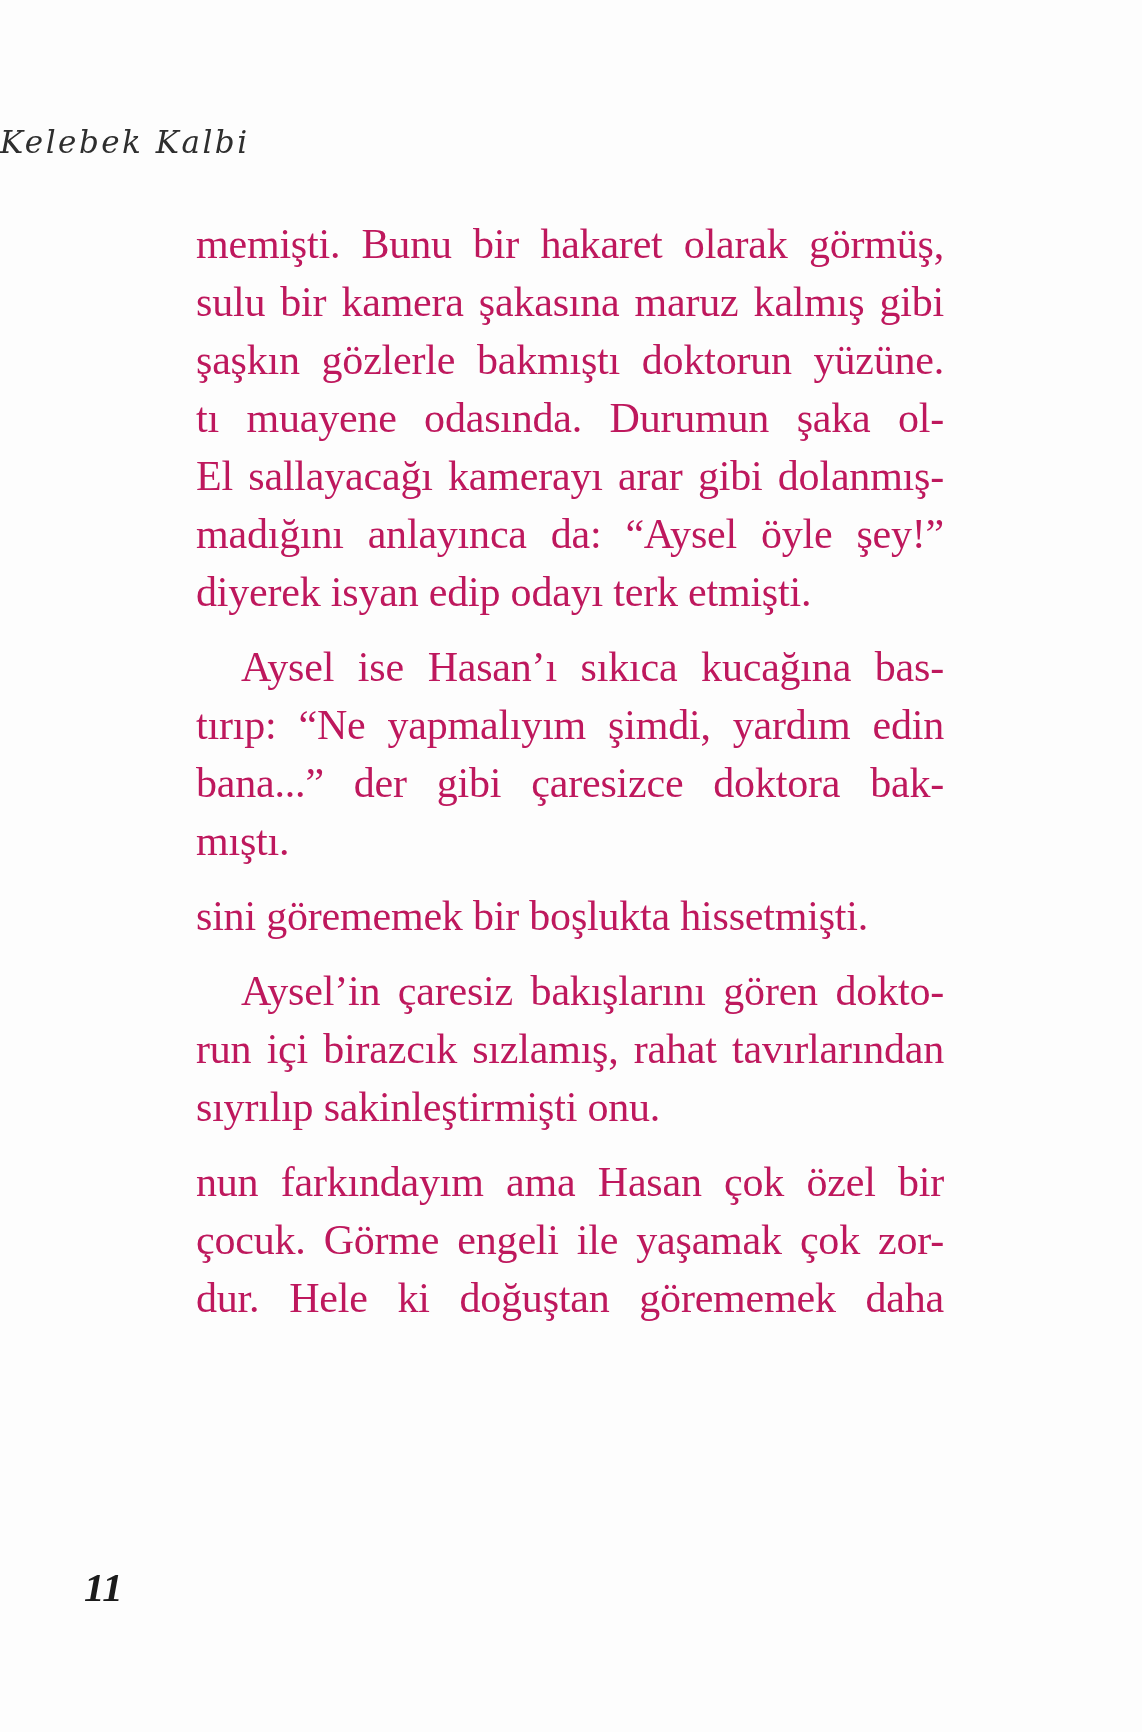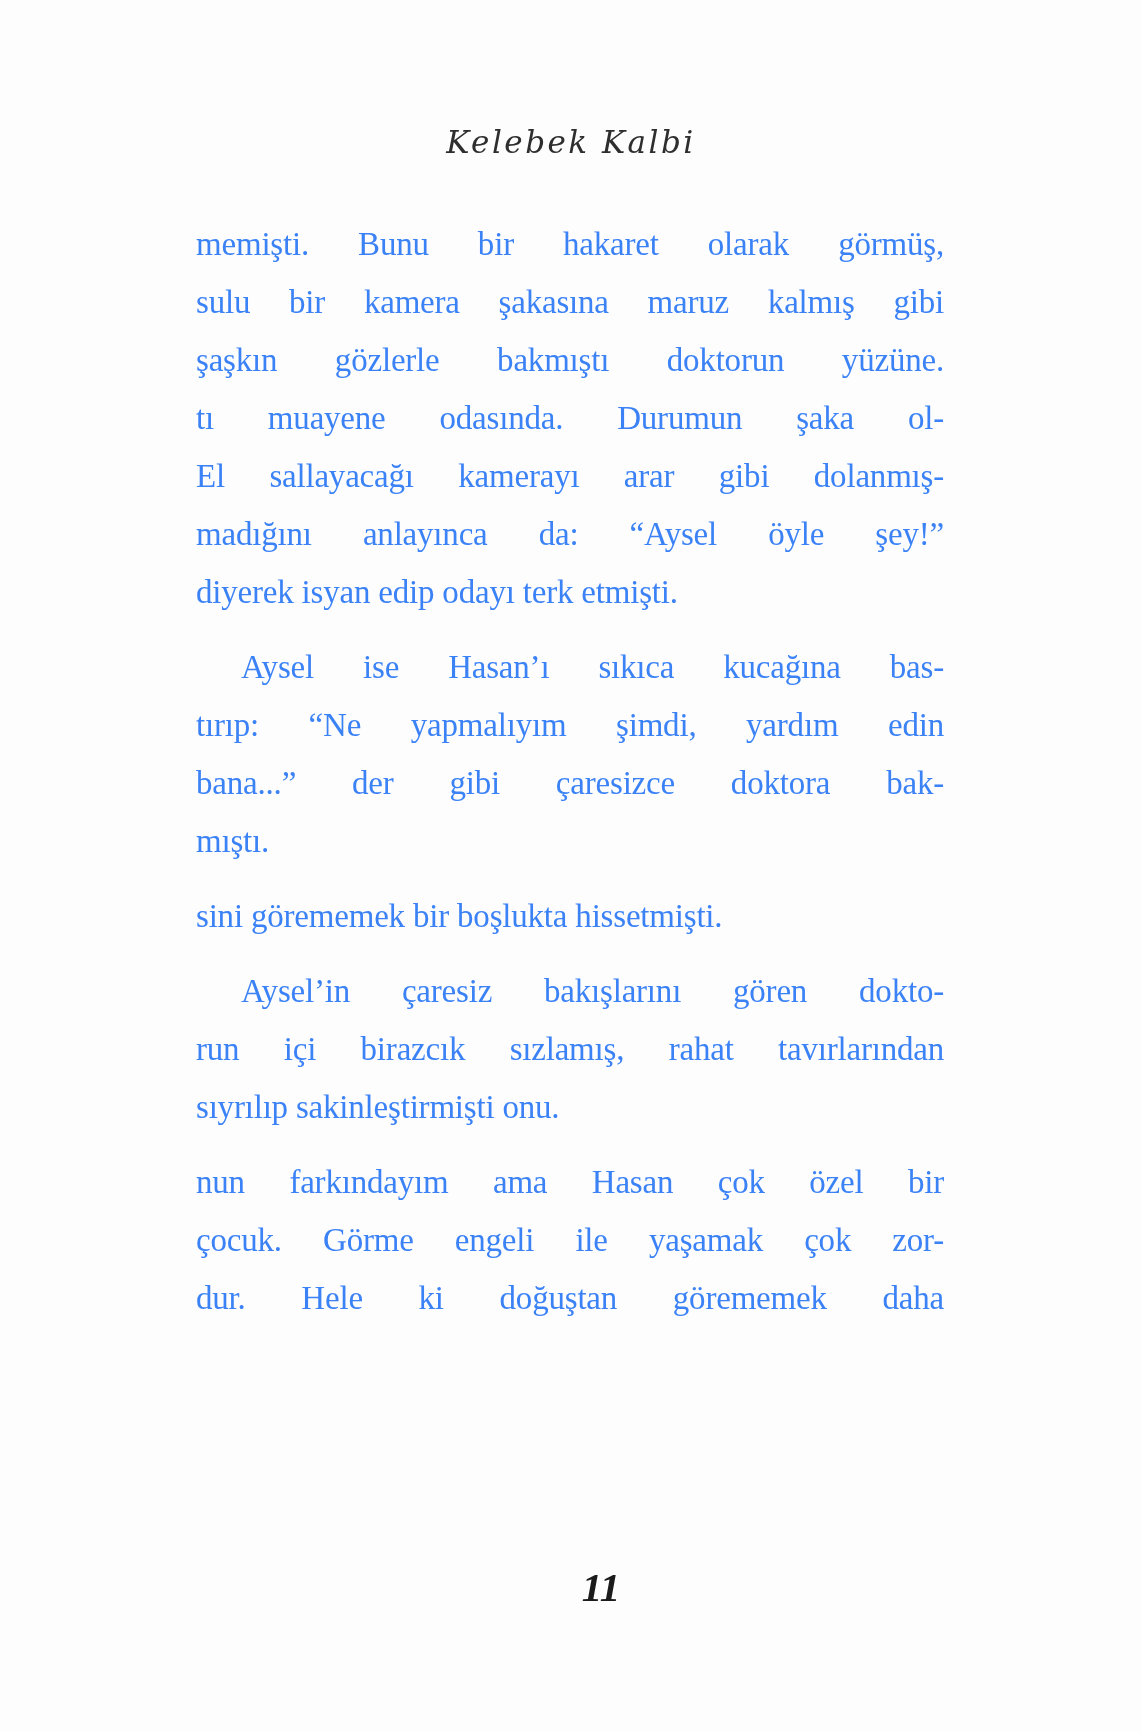--- a/index.html
+++ b/index.html
@@ -9,53 +9,51 @@
     height: 1732px;
     background: #fdfdfd;
     overflow: hidden;
     font-family: "Liberation Serif", serif;
   }
   .running-header {
     position: absolute;
     top: 124px;
     left: 0;
     width: 100%;
-    text-align: center;
     font-family: "DejaVu Serif", serif;
     font-style: italic;
     font-size: 31px;
     letter-spacing: 2.5px;
     color: #2e2e2e;
   }
   .page-body {
     position: absolute;
     left: 196px;
     top: 215px;
     width: 748px;
-    font-size: 33px;
+    font-size: 42px;
     line-height: 58px;
     letter-spacing: -0.2px;
-    color: #3b82f6;
+    color: #be185d;
   }
   .para { margin: 0 0 17px 0; }
   .line {
     text-align: justify;
     text-align-last: justify;
     white-space: normal;
   }
   .line.last { text-align-last: left; }
   .line.first { text-indent: 45px; }
   .page-number {
     position: absolute;
     top: 1563px;
     left: 0;
     width: 100%;
     box-sizing: border-box;
-    padding-left: 60px;
-    text-align: center;
+    padding-left: 84px;
     font-family: "Liberation Serif", serif;
     font-style: italic;
     font-weight: bold;
     font-size: 41px;
     color: #1b1b1b;
   }
 </style>
 </head>
 <body>
 

